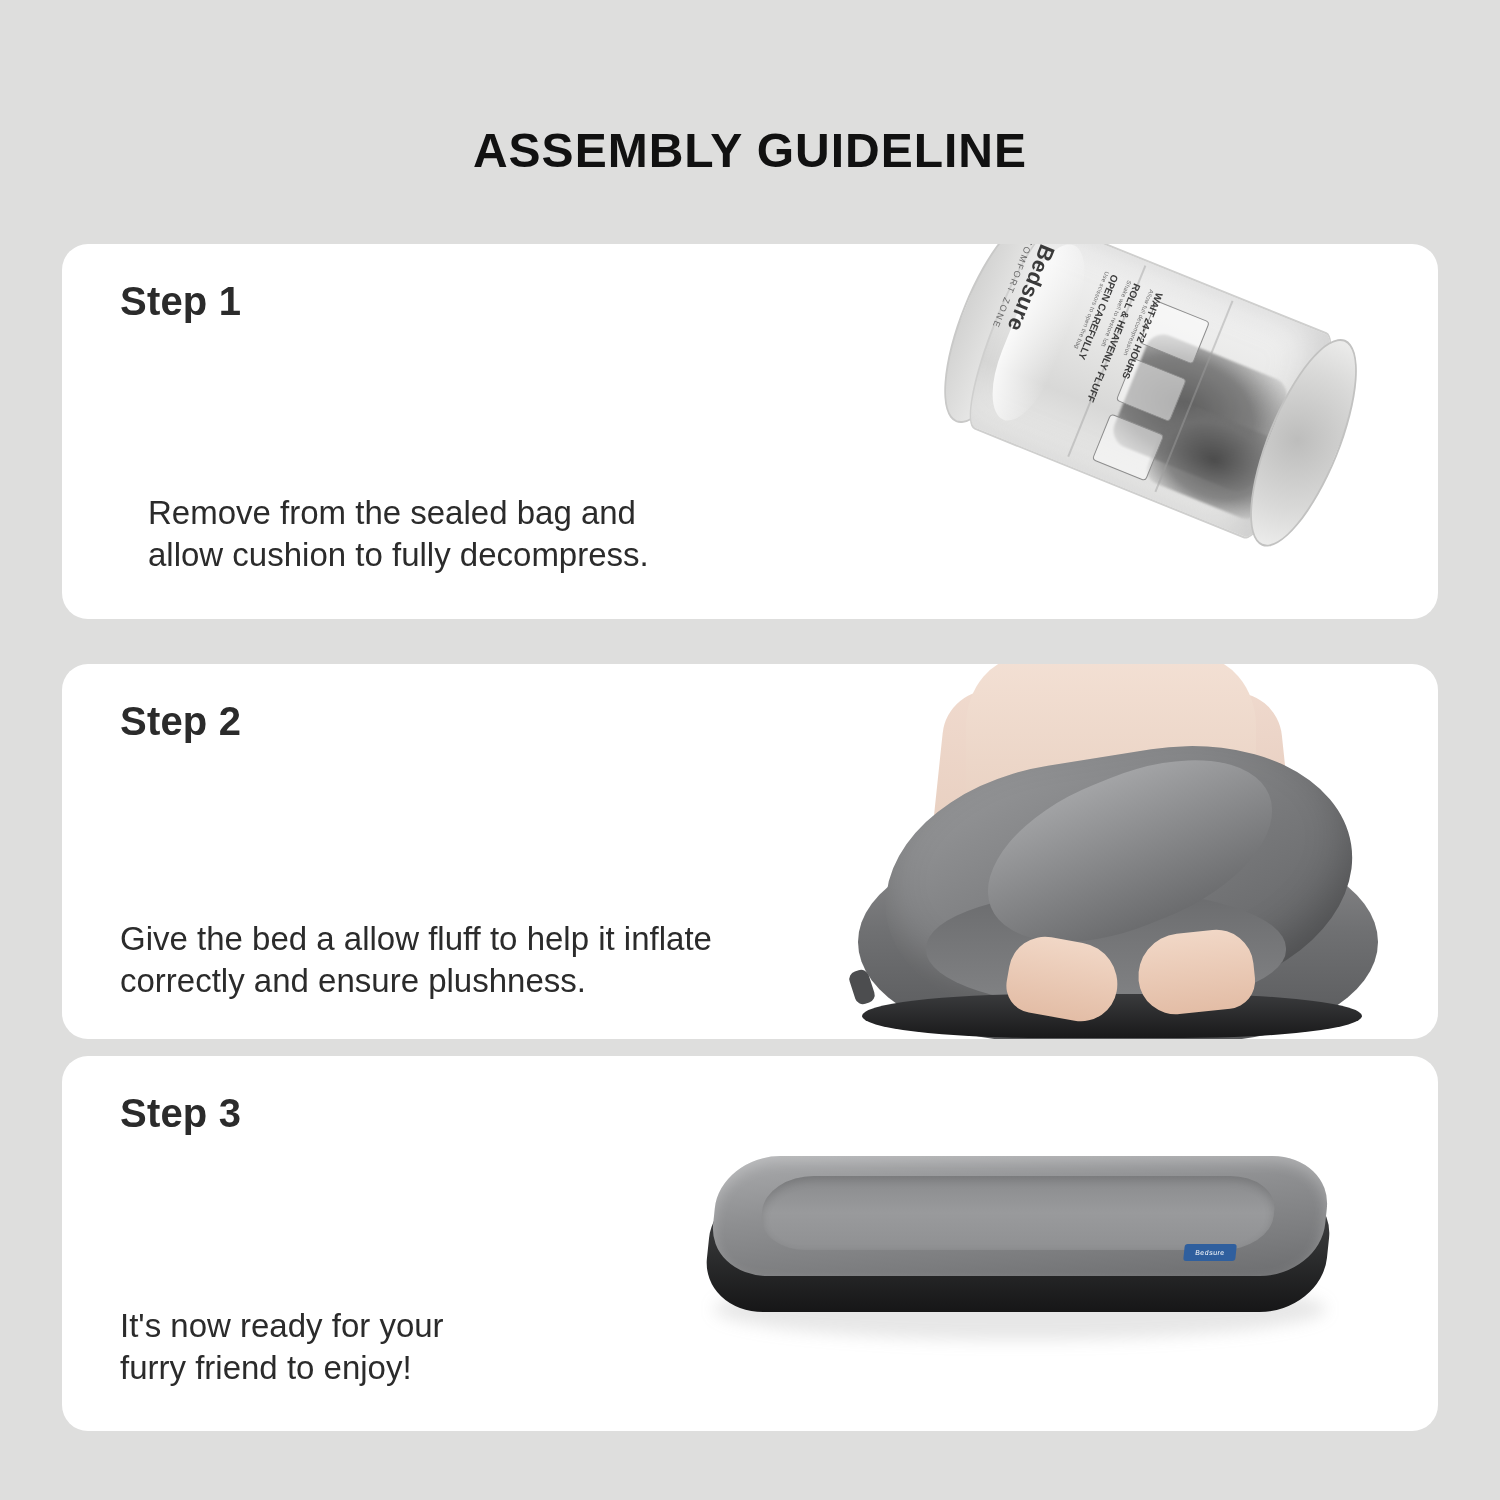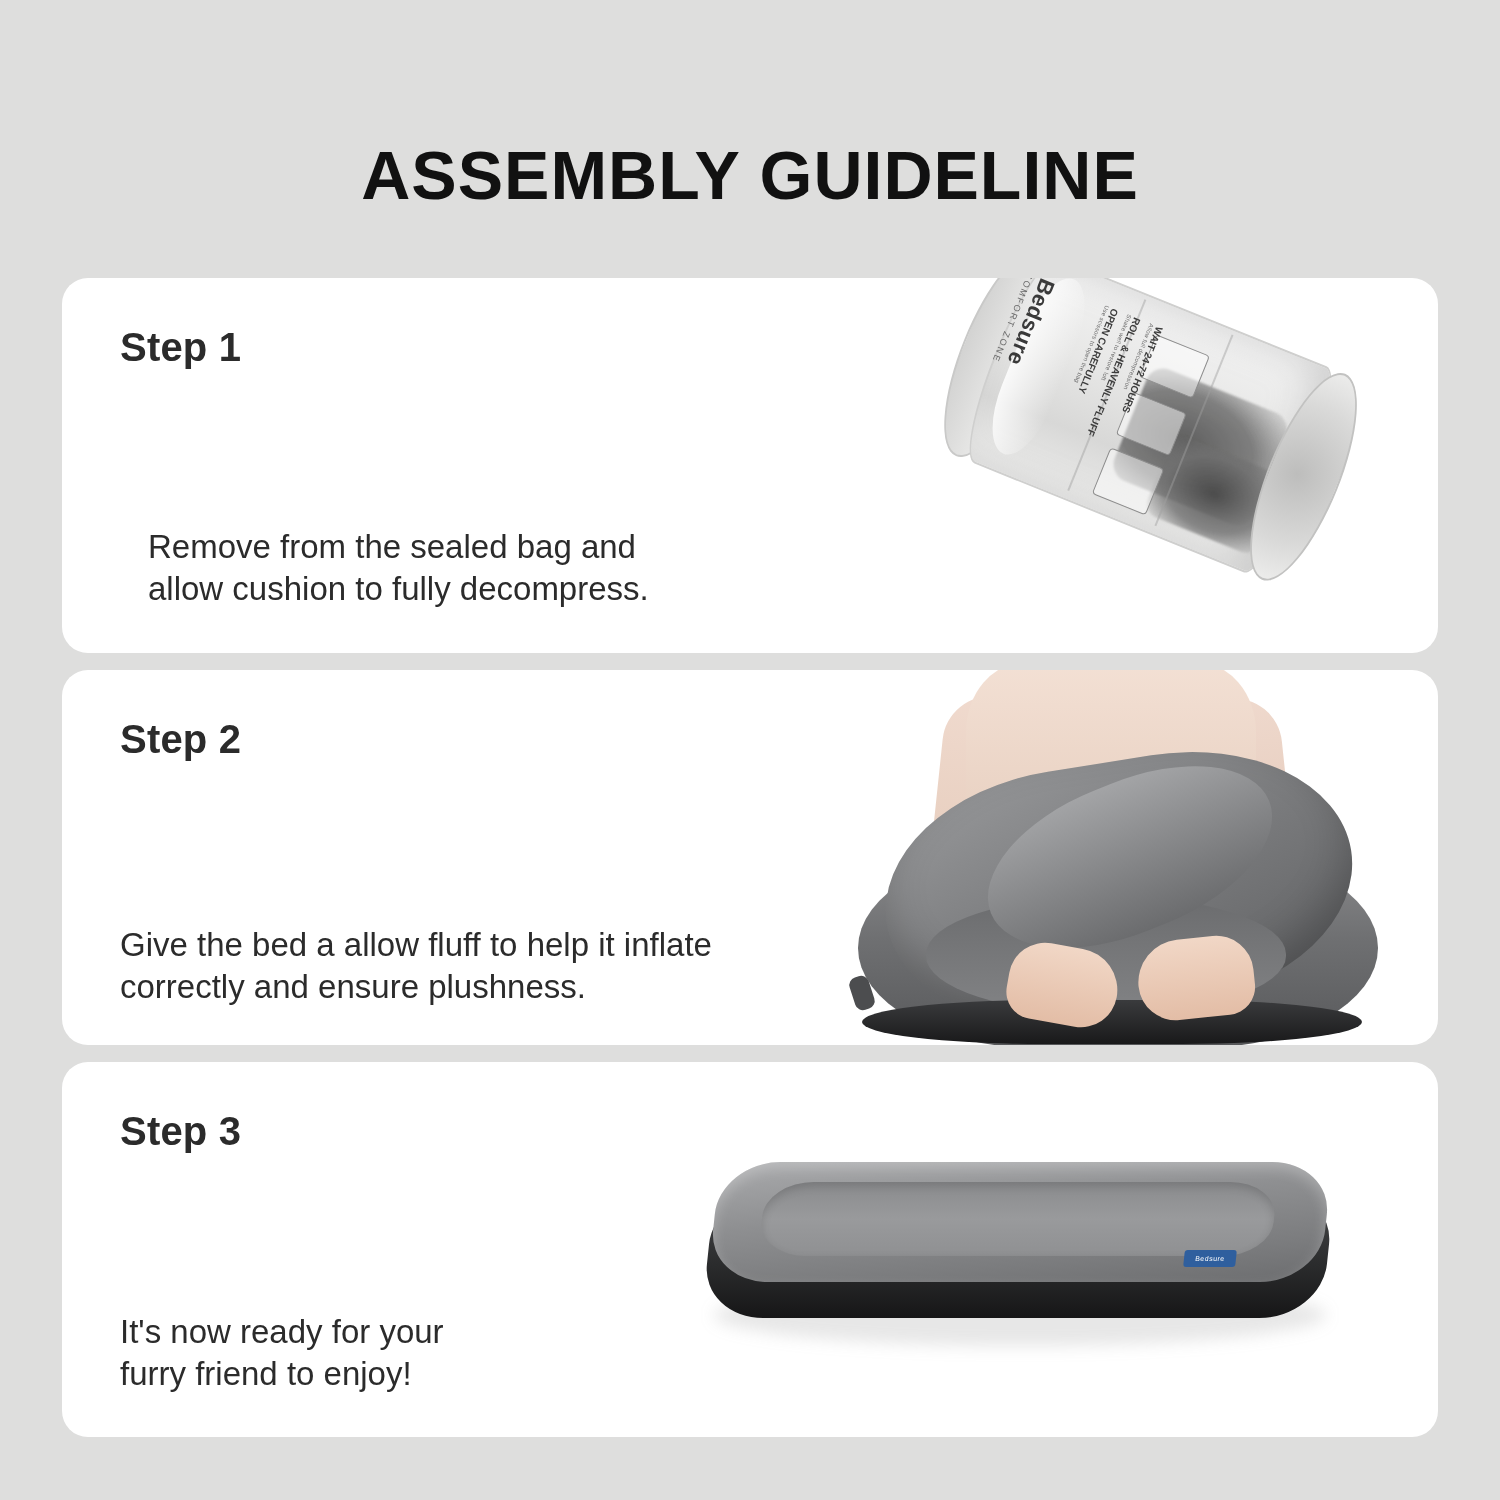--- a/index.html
+++ b/index.html
@@ -15,21 +15,21 @@
   }
   .page {
     position: relative;
     width: 1500px;
     height: 1500px;
     box-sizing: border-box;
     padding: 0;
   }
   .title {
     text-align: center;
-    font-size: 68px;
+    font-size: 48px;
     font-weight: 700;
     letter-spacing: 1px;
     color: #111111;
     padding-top: 95px;
     line-height: 1;
     user-select: none;
   }
   .cards {
     margin-top: 69px;
     display: flex;
@@ -37,27 +37,27 @@
     gap: 17px;
     padding: 0 62px;
   }
   .card {
     position: relative;
     background: #ffffff;
     border-radius: 26px;
     overflow: hidden;
   }
   .card-1 { height: 375px; }
-  .card-2 { height: 375px; }
+  .card-2 { height: 375px; margin-top: 28px; }
   .card-3 { height: 375px; }
 
   .step-label {
     position: absolute;
     left: 58px;
-    top: 47px;
+    top: 35px;
     font-size: 40px;
     font-weight: 700;
     color: #2b2b2b;
     letter-spacing: 0.2px;
   }
   .step-desc {
     position: absolute;
     left: 58px;
     font-size: 33px;
     line-height: 1.28;

